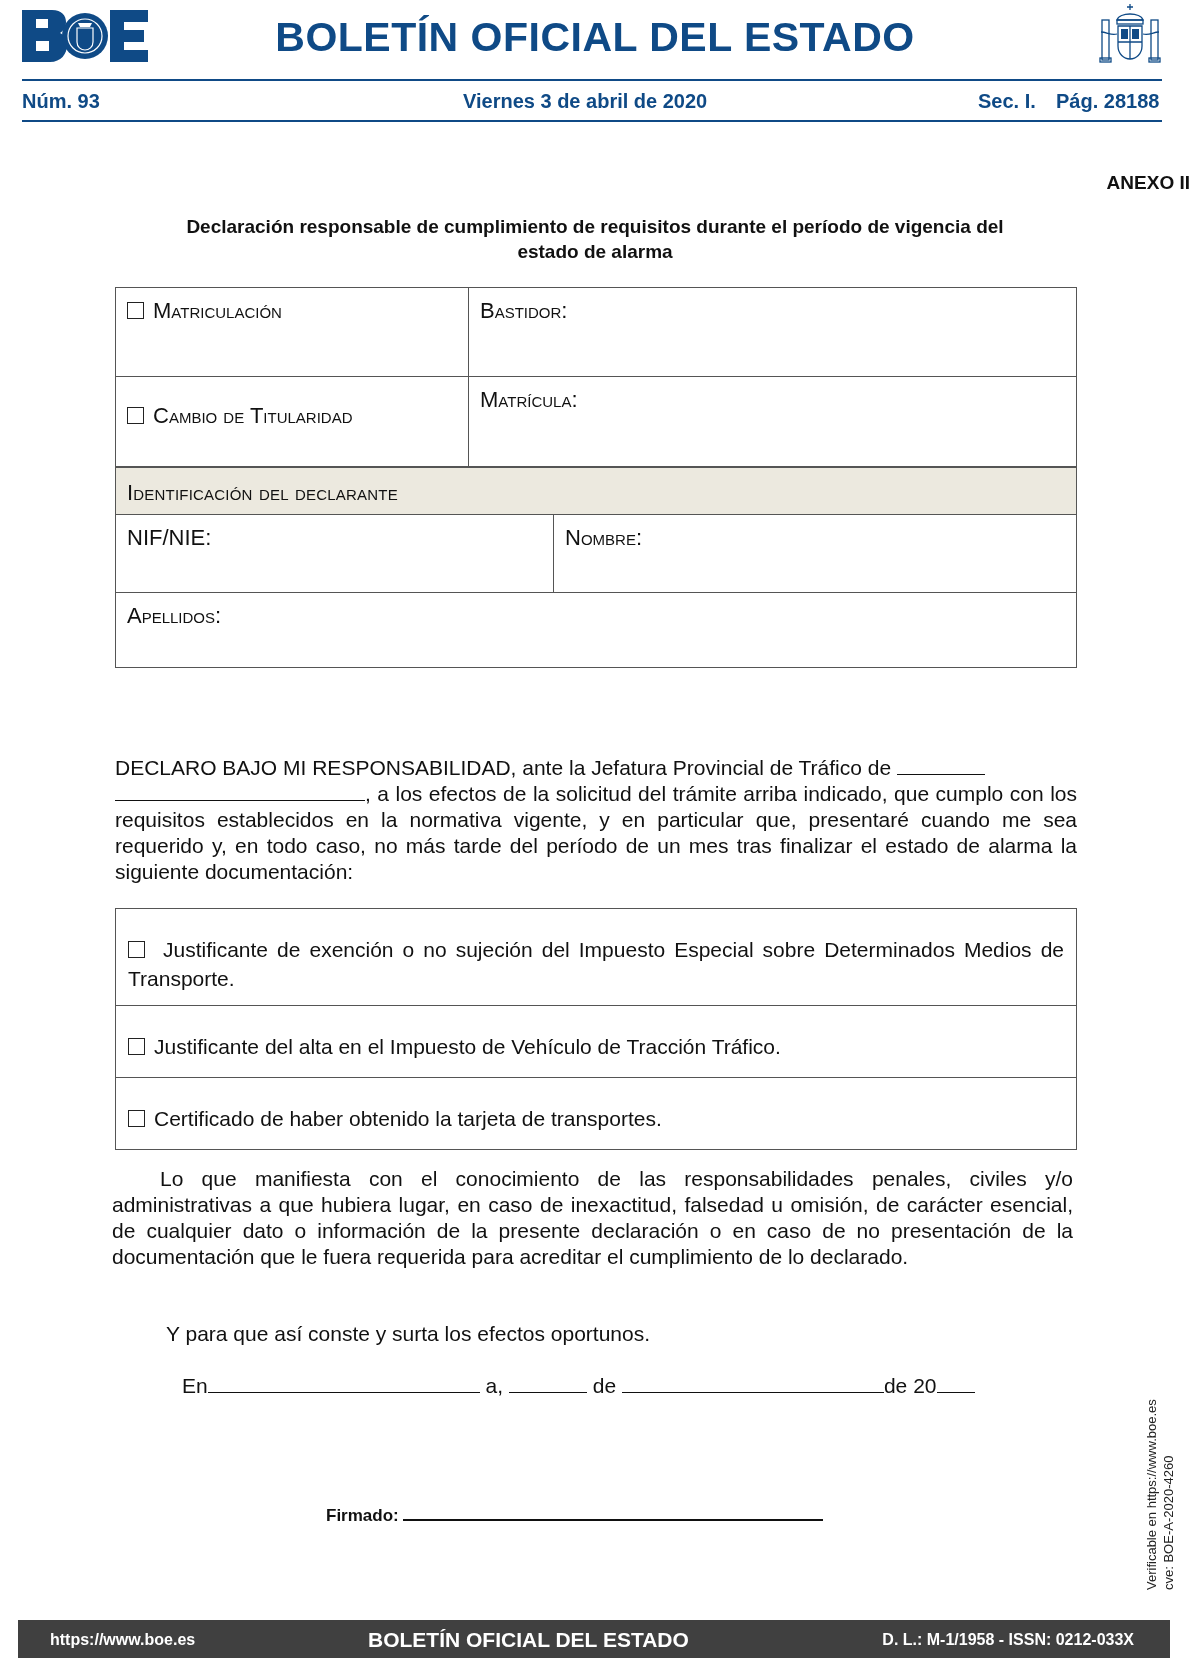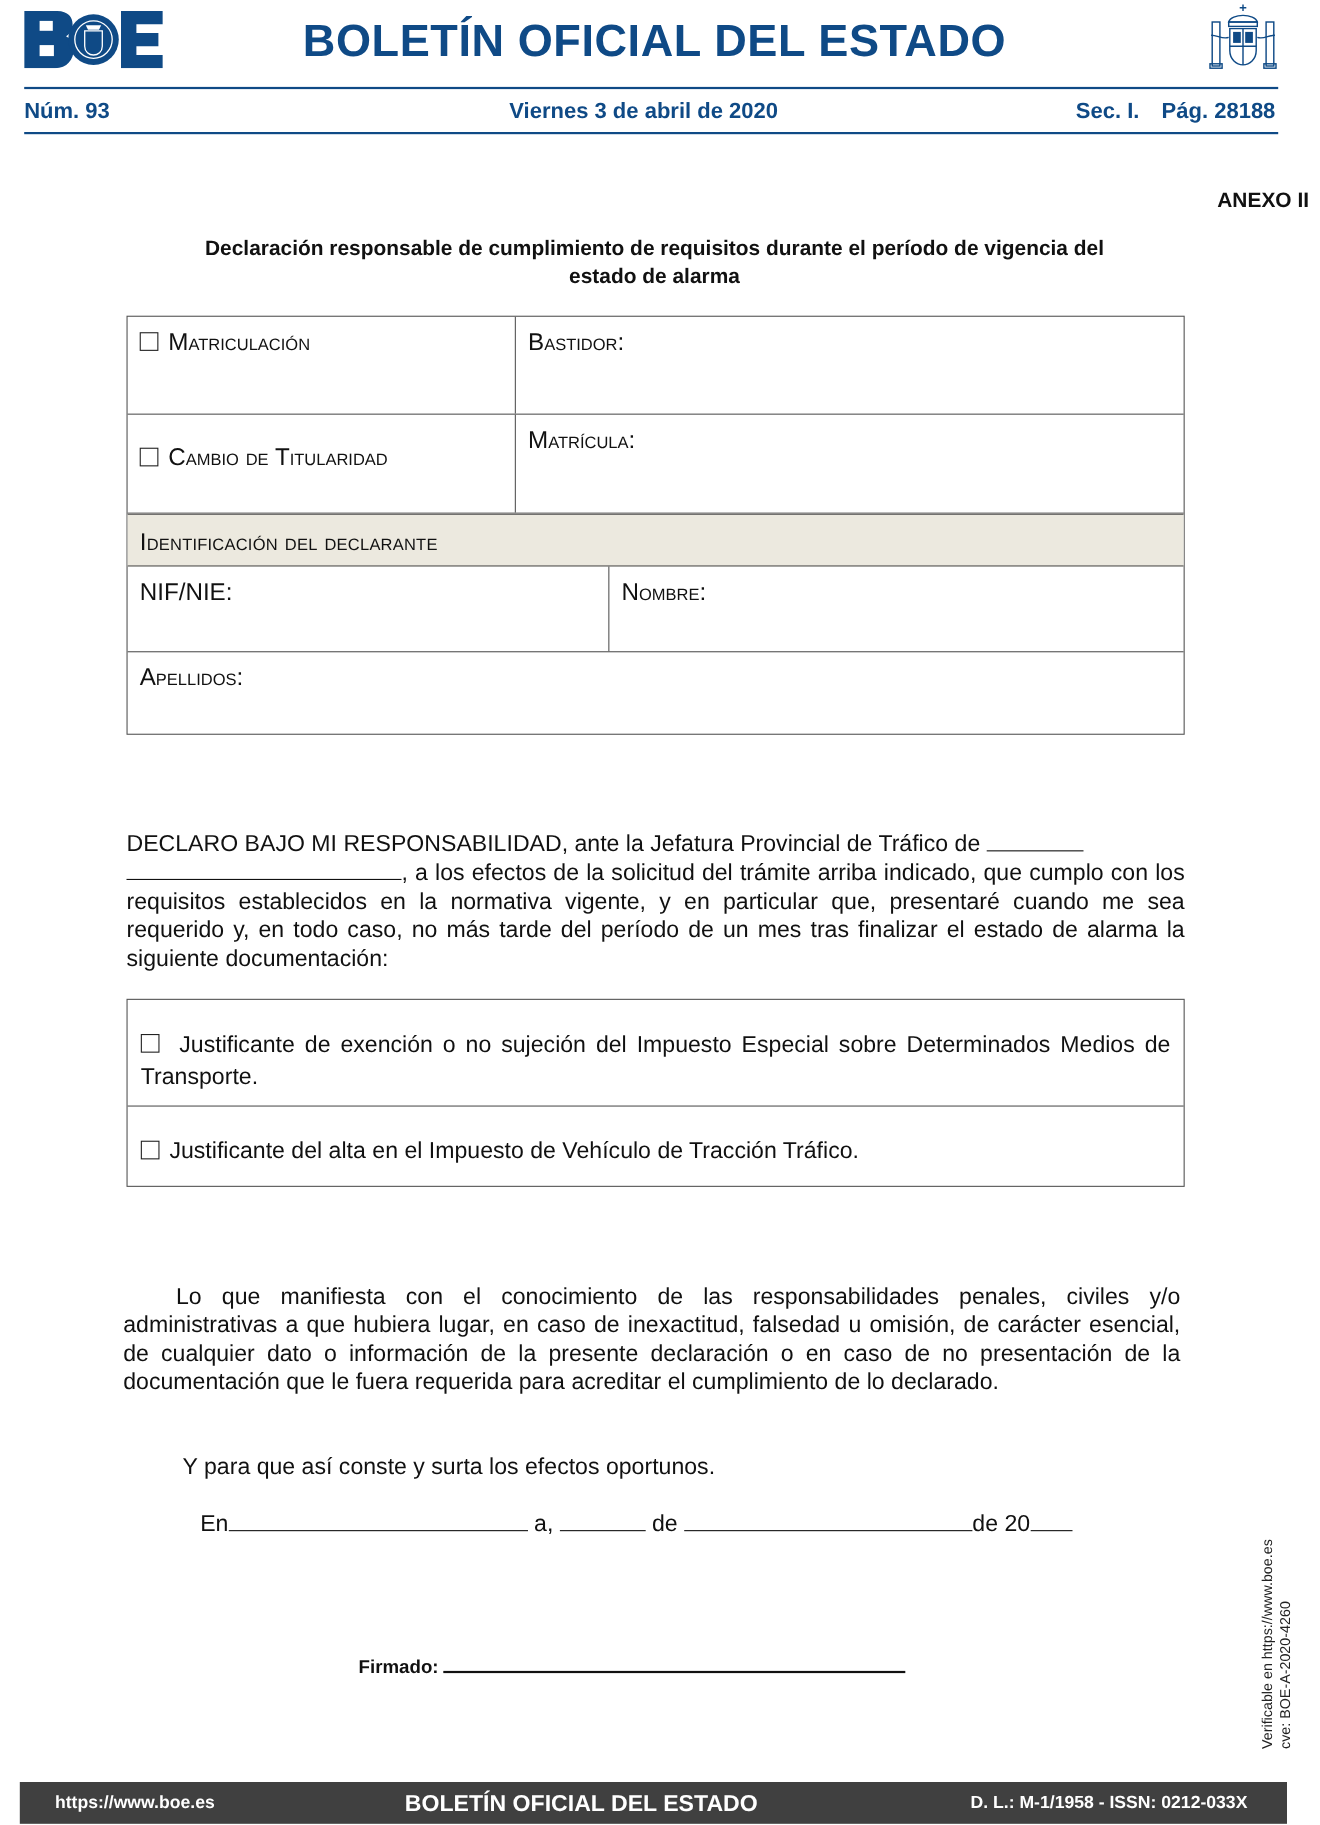--- a/index.html
+++ b/index.html
@@ -133,20 +133,23 @@
   <span class="blank" style="width:250px;"></span><span>, a los efectos de la solicitud del trámite arriba indicado, que cumplo con los requisitos establecidos en la normativa vigente, y en particular que, presentaré cuando me sea requerido y, en todo caso, no más tarde del período de un mes tras finalizar el estado de alarma la siguiente documentación:</span>
 </div>
 
 <div class="docs-table">
   <div class="doc-row" style="height:97px; padding-top:26px;">
     <span class="cb" style="margin-right:18px;"></span><span>Justificante de exención o no sujeción del Impuesto Especial sobre Determinados Medios de Transporte.</span>
   </div>
   <div class="doc-row" style="height:72px; padding-top:26px;">
     <span class="cb"></span><span>Justificante del alta en el Impuesto de Vehículo de Tracción Tráfico.</span>
   </div>
+  <div class="doc-row" style="height:71px; padding-top:26px;">
+    <span class="cb"></span><span>Certificado de haber obtenido la tarjeta de transportes.</span>
+  </div>
 </div>
 
 <div class="liability">Lo que manifiesta con el conocimiento de las responsabilidades penales, civiles y/o administrativas a que hubiera lugar, en caso de inexactitud, falsedad u omisión, de carácter esencial, de cualquier dato o información de la presente declaración o en caso de no presentación de la documentación que le fuera requerida para acreditar el cumplimiento de lo declarado.</div>
 <div class="closing">Y para que así conste y surta los efectos oportunos.</div>
 
 <div class="place-date">
   <span>En</span><span class="blank" style="width:272px;"></span>
   <span>a,</span>
   <span class="blank" style="width:78px;"></span>
   <span>de</span>

